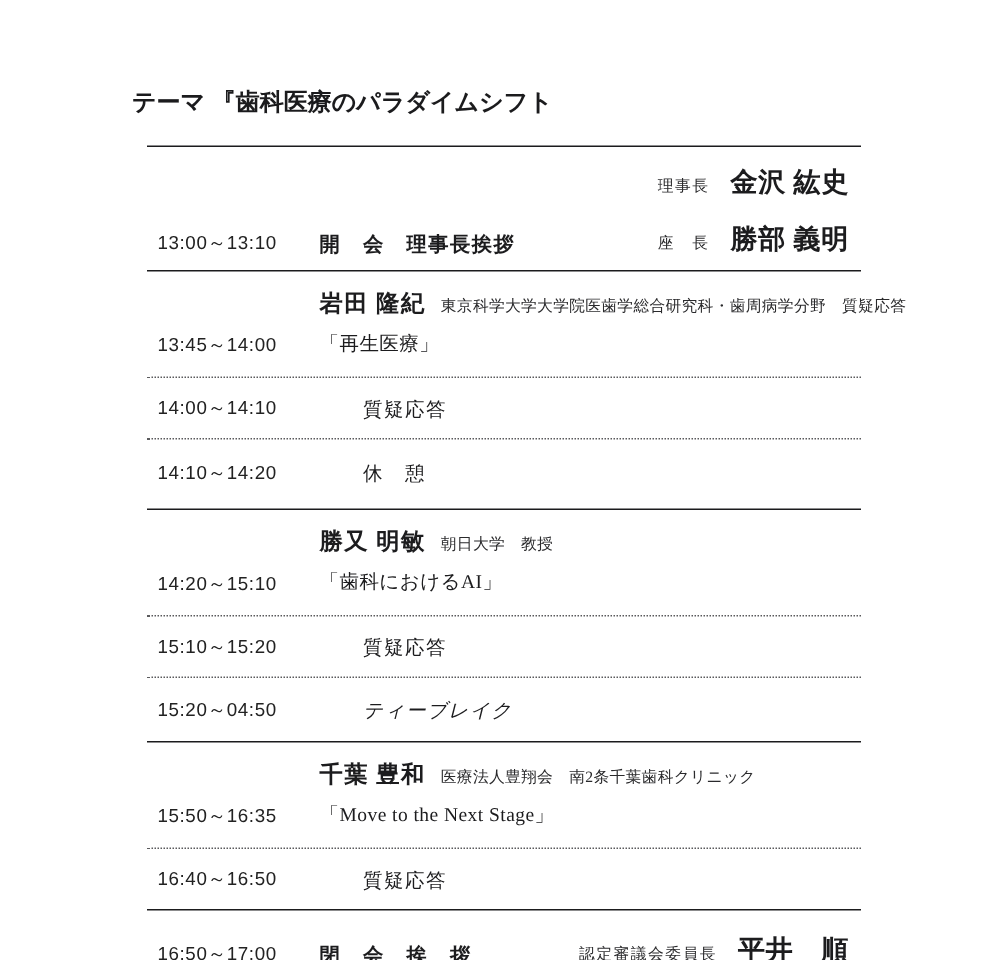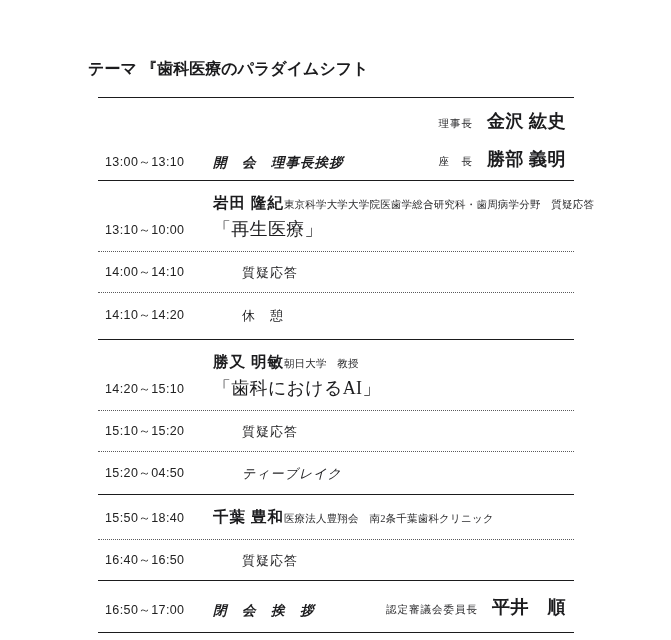--- a/index.html
+++ b/index.html
@@ -45,21 +45,20 @@
     white-space:nowrap;
   }
   .main{ flex:1 1 auto; min-width:0; }
   
   .event{
     font-size:13.5px;
     font-weight:600;
     letter-spacing:1px;
     line-height:17px;
     white-space:nowrap;
-    font-style:italic;
   }
   .officials{
     margin-left:auto;
     display:flex;
     flex-direction:column;
     gap:14px;
     padding-right:2px;
   }
   .official{
     display:flex;
@@ -73,37 +72,37 @@
     color:#2a2a2c;
     white-space:nowrap;
   }
   .oname{
     font-size:18px;
     font-weight:bold;
     letter-spacing:0.5px;
     white-space:nowrap;
   }
   
-  .lecline1{ display:flex; align-items:baseline; }
+  .lecline1{ display:flex; align-items:baseline; gap:10px; }
   .speaker{
     font-size:15.5px;
     font-weight:bold;
     letter-spacing:1px;
     line-height:20px;
     white-space:nowrap;
   }
   .affil{
     font-size:10.5px;
     letter-spacing:0.2px;
     color:#2a2a2c;
     white-space:nowrap;
   }
   .lectitle{
     margin-top:6px;
-    font-size:18px;
+    font-size:13px;
     line-height:20px;
     letter-spacing:0.3px;
   }
   
   .item{
     padding-left:29px;
     font-size:13px;
     letter-spacing:1px;
     line-height:17px;
   }
@@ -142,21 +141,21 @@
         <div class="official">
           <span class="role">座　長</span>
           <span class="oname">勝部 義明</span>
         </div>
       </div>
     </div>
 
     <hr class="sep solid">
 
     <div class="row">
-      <div class="time">13:10～10:00</div>
+      <div class="time">13:45～14:00</div>
       <div class="main">
         <div class="lecline1">
           <span class="speaker">岩田 隆紀</span>
           <span class="affil">東京科学大学大学院医歯学総合研究科・歯周病学分野　質疑応答</span>
         </div>
         <div class="lectitle">「再生医療」</div>
       </div>
     </div>
 
     <hr class="sep dotted">
@@ -204,26 +203,27 @@
     <div class="row r-tea">
       <div class="time">15:20～04:50</div>
       <div class="main">
           <div class="item italic">ティーブレイク</div>
         </div>
     </div>
 
     <hr class="sep solid">
 
     <div class="row">
-      <div class="time">15:50～18:40</div>
+      <div class="time">15:50～16:35</div>
       <div class="main">
         <div class="lecline1">
           <span class="speaker">千葉 豊和</span>
           <span class="affil">医療法人豊翔会　南2条千葉歯科クリニック</span>
         </div>
+        <div class="lectitle">「Move to the Next Stage」</div>
       </div>
     </div>
 
     <hr class="sep dotted">
 
     <div class="row r-sub">
       <div class="time">16:40～16:50</div>
       <div class="main">
           <div class="item">質疑応答</div>
         </div>

